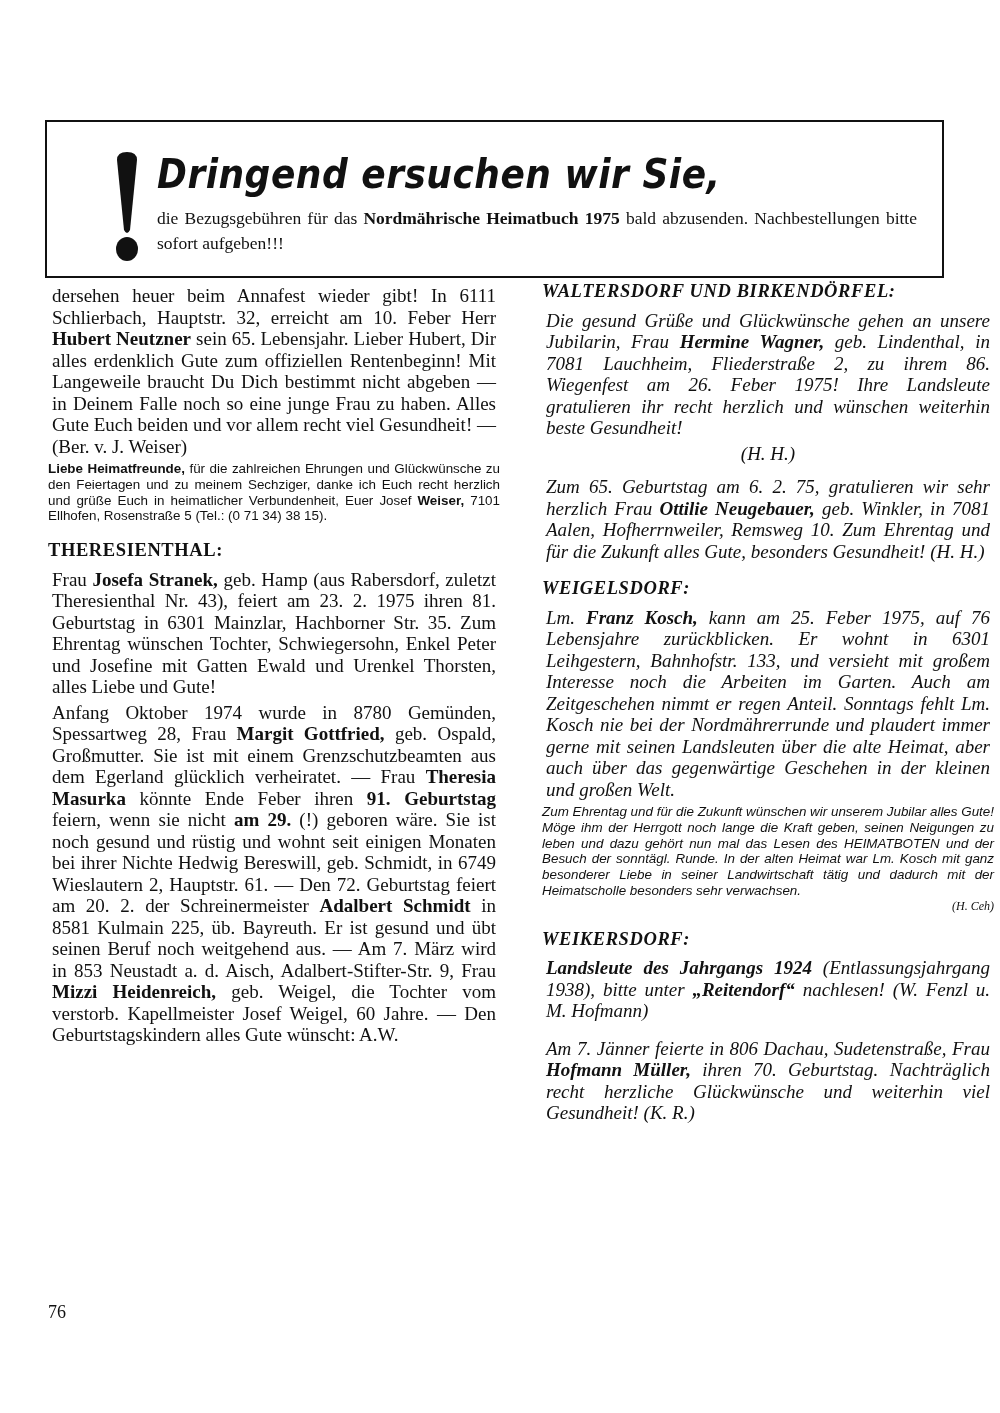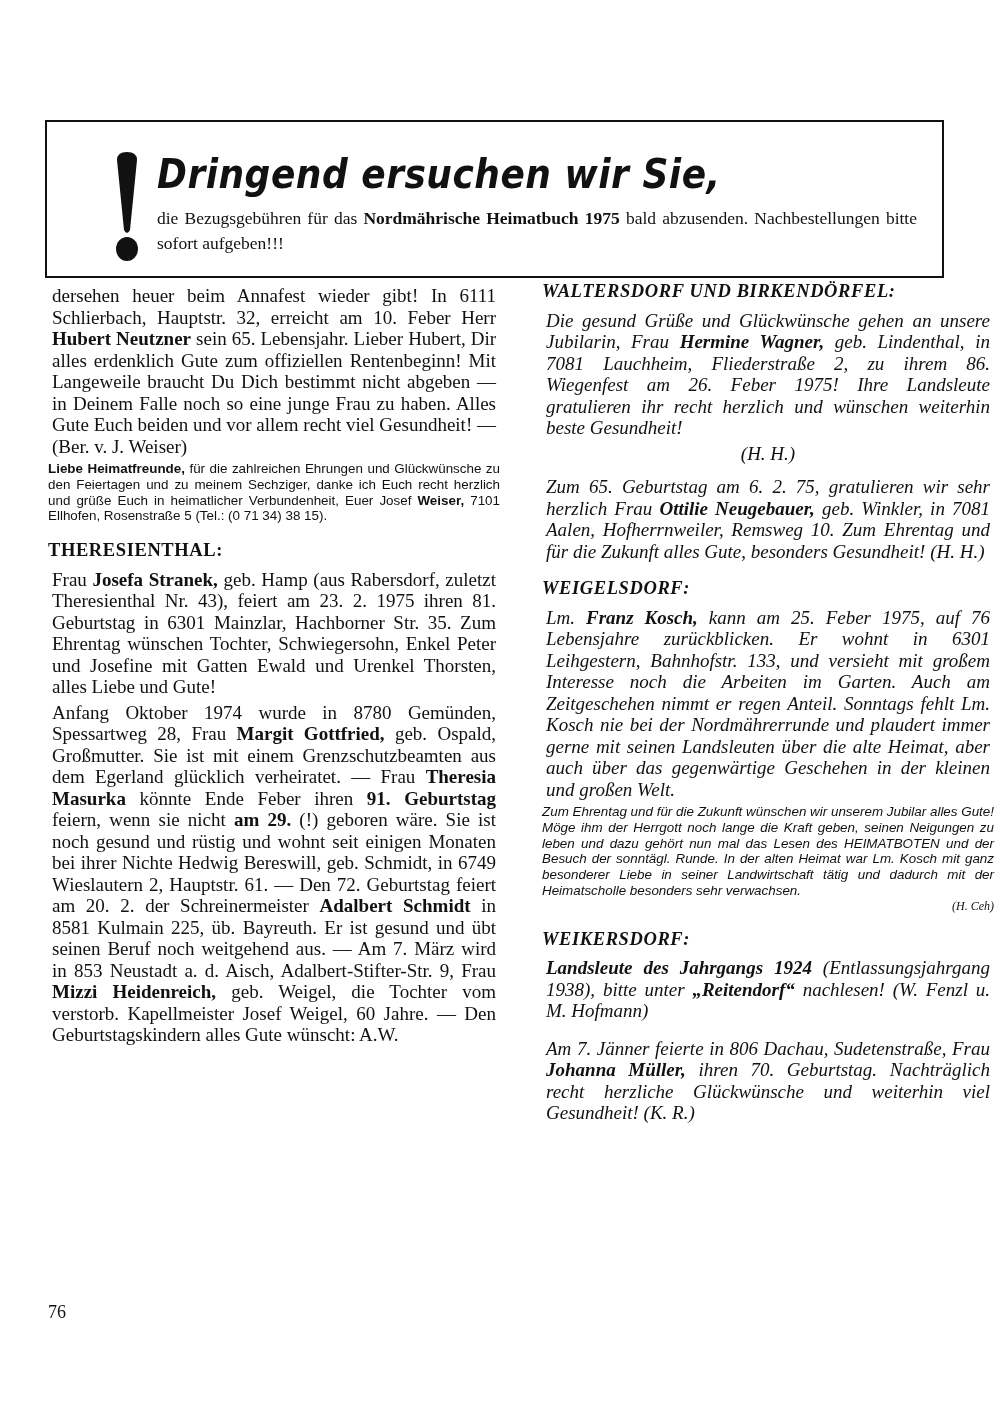--- a/index.html
+++ b/index.html
@@ -81,17 +81,17 @@
   <p class="para"><span>Zum 65. Geburtstag am 6. 2. 75, gratulieren wir sehr herzlich Frau </span><b>Ottilie Neugebauer,</b><span> geb. Winkler, in 7081 Aalen, Hofherrnweiler, Remsweg 10. Zum Ehrentag und für die Zukunft alles Gute, besonders Gesundheit! (H. H.)</span></p>
 
   <div class="heading">WEIGELSDORF:</div>
   <p class="para"><span>Lm. </span><b>Franz Kosch,</b><span> kann am 25. Feber 1975, auf 76 Lebensjahre zurückblicken. Er wohnt in 6301 Leihgestern, Bahnhofstr. 133, und versieht mit großem Interesse noch die Arbeiten im Garten. Auch am Zeitgeschehen nimmt er regen Anteil. Sonntags fehlt Lm. Kosch nie bei der Nordmährerrunde und plaudert immer gerne mit seinen Landsleuten über die alte Heimat, aber auch über das gegenwärtige Geschehen in der kleinen und großen Welt.</span></p>
   <p class="small-para">Zum Ehrentag und für die Zukunft wünschen wir unserem Jubilar alles Gute! Möge ihm der Herrgott noch lange die Kraft geben, seinen Neigungen zu leben und dazu gehört nun mal das Lesen des HEIMATBOTEN und der Besuch der sonntägl. Runde. In der alten Heimat war Lm. Kosch mit ganz besonderer Liebe in seiner Landwirtschaft tätig und dadurch mit der Heimatscholle besonders sehr verwachsen.</p>
   <p class="small-sign">(H. Ceh)</p>
 
   <div class="heading">WEIKERSDORF:</div>
   <p class="para"><b>Landsleute des Jahrgangs 1924</b><span> (Entlassungsjahrgang 1938), bitte unter </span><b>„Reitendorf“</b><span> nachlesen! (W. Fenzl u. M. Hofmann)</span></p>
   <div class="gap"></div>
-  <p class="para"><span>Am 7. Jänner feierte in 806 Dachau, Sudetenstraße, Frau </span><b>Johanna Müller,</b><span> ihren 70. Geburtstag. Nachträglich recht herzliche Glückwünsche und weiterhin viel Gesundheit! (K. R.)</span></p>
+  <p class="para"><span>Am 7. Jänner feierte in 806 Dachau, Sudetenstraße, Frau </span><b>Hofmann Müller,</b><span> ihren 70. Geburtstag. Nachträglich recht herzliche Glückwünsche und weiterhin viel Gesundheit! (K. R.)</span></p>
   <div class="gap"></div>
 </div>
 
 <div class="page-number">76</div>
 
 </body></html>

